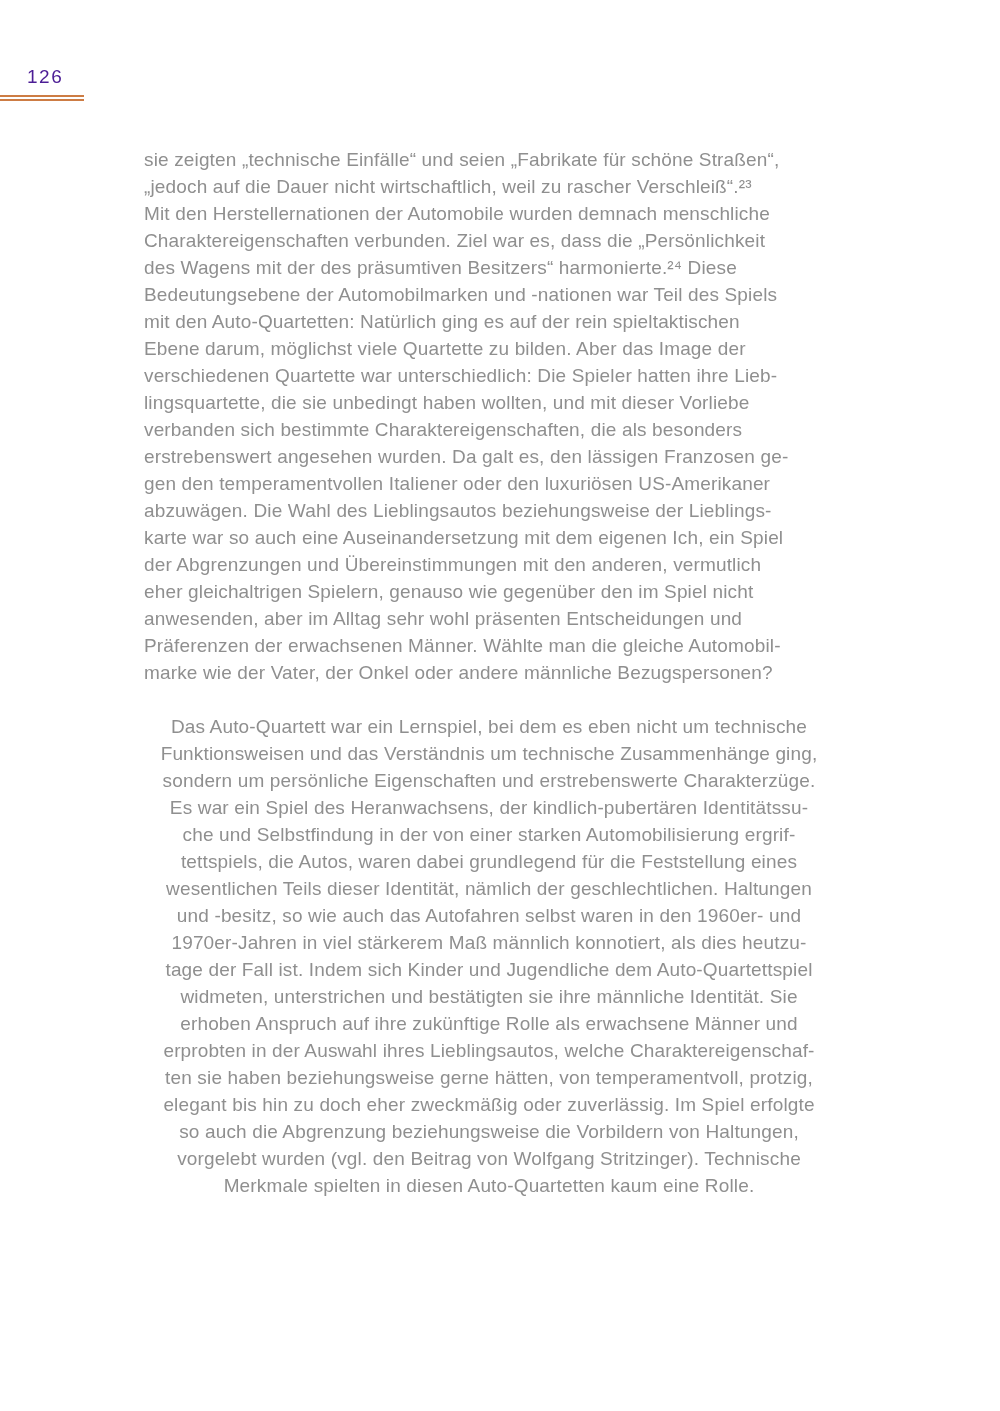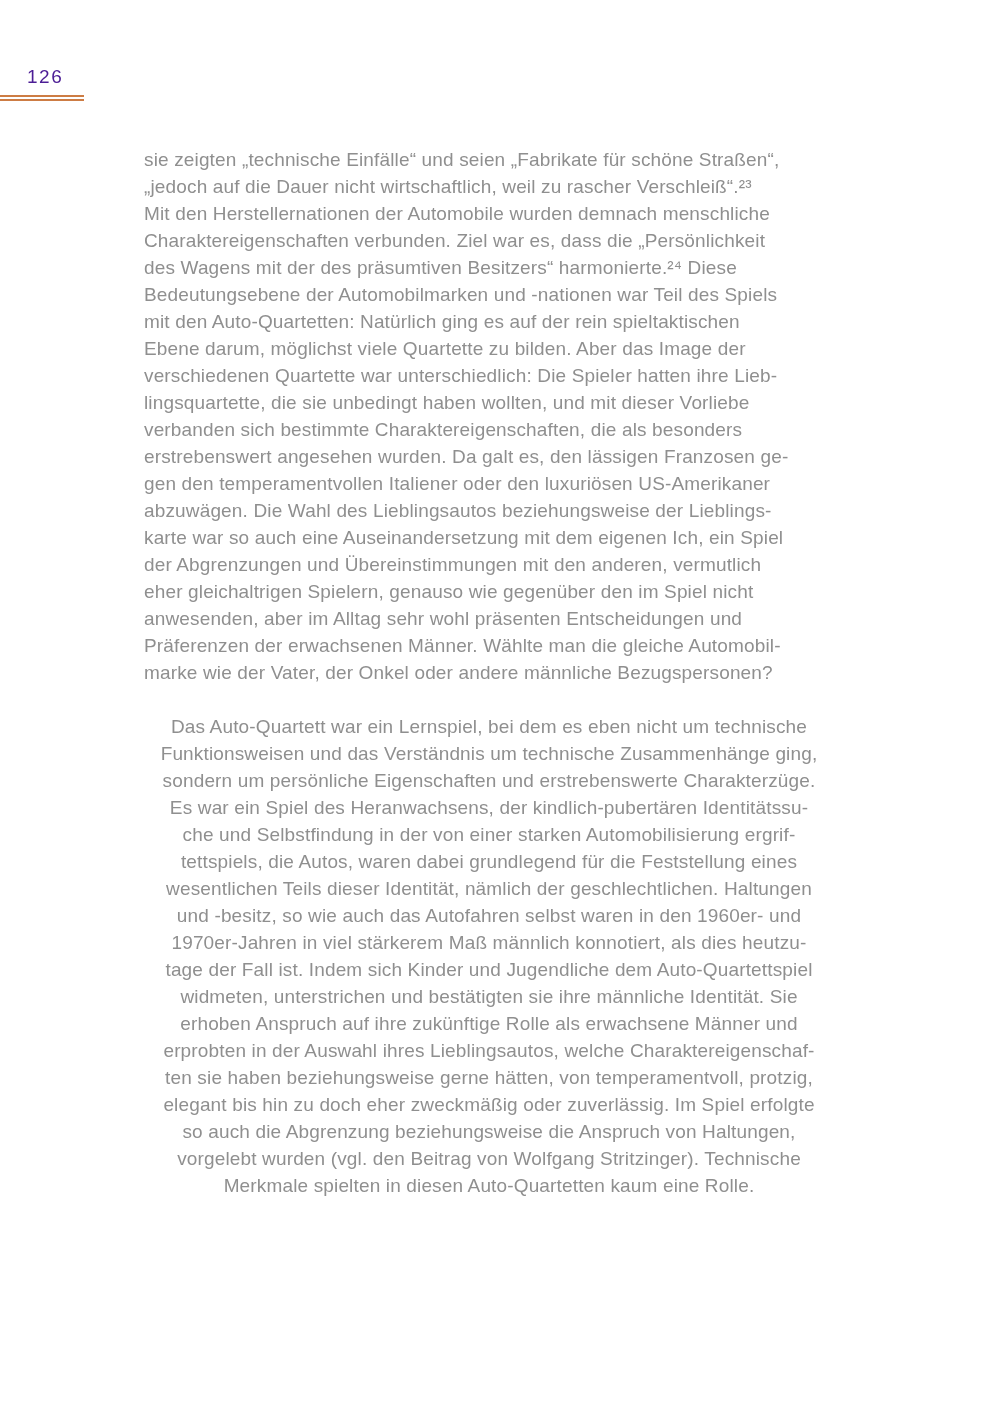--- a/index.html
+++ b/index.html
@@ -86,17 +86,17 @@
       <div class="line">tettspiels, die Autos, waren dabei grundlegend für die Feststellung eines</div>
       <div class="line">wesentlichen Teils dieser Identität, nämlich der geschlechtlichen. Haltungen</div>
       <div class="line">und -besitz, so wie auch das Autofahren selbst waren in den 1960er- und</div>
       <div class="line">1970er-Jahren in viel stärkerem Maß männlich konnotiert, als dies heutzu-</div>
       <div class="line">tage der Fall ist. Indem sich Kinder und Jugendliche dem Auto-Quartettspiel</div>
       <div class="line">widmeten, unterstrichen und bestätigten sie ihre männliche Identität. Sie</div>
       <div class="line">erhoben Anspruch auf ihre zukünftige Rolle als erwachsene Männer und</div>
       <div class="line">erprobten in der Auswahl ihres Lieblingsautos, welche Charaktereigenschaf-</div>
       <div class="line">ten sie haben beziehungsweise gerne hätten, von temperamentvoll, protzig,</div>
       <div class="line">elegant bis hin zu doch eher zweckmäßig oder zuverlässig. Im Spiel erfolgte</div>
-      <div class="line">so auch die Abgrenzung beziehungsweise die Anspruch von Haltungen,</div>
+      <div class="line">so auch die Abgrenzung beziehungsweise die Vorbildern von Haltungen,</div>
       <div class="line">vorgelebt wurden (vgl. den Beitrag von Wolfgang Stritzinger). Technische</div>
       <div class="line">Merkmale spielten in diesen Auto-Quartetten kaum eine Rolle.</div>
     </div>
 </main>
 
 </body></html>

